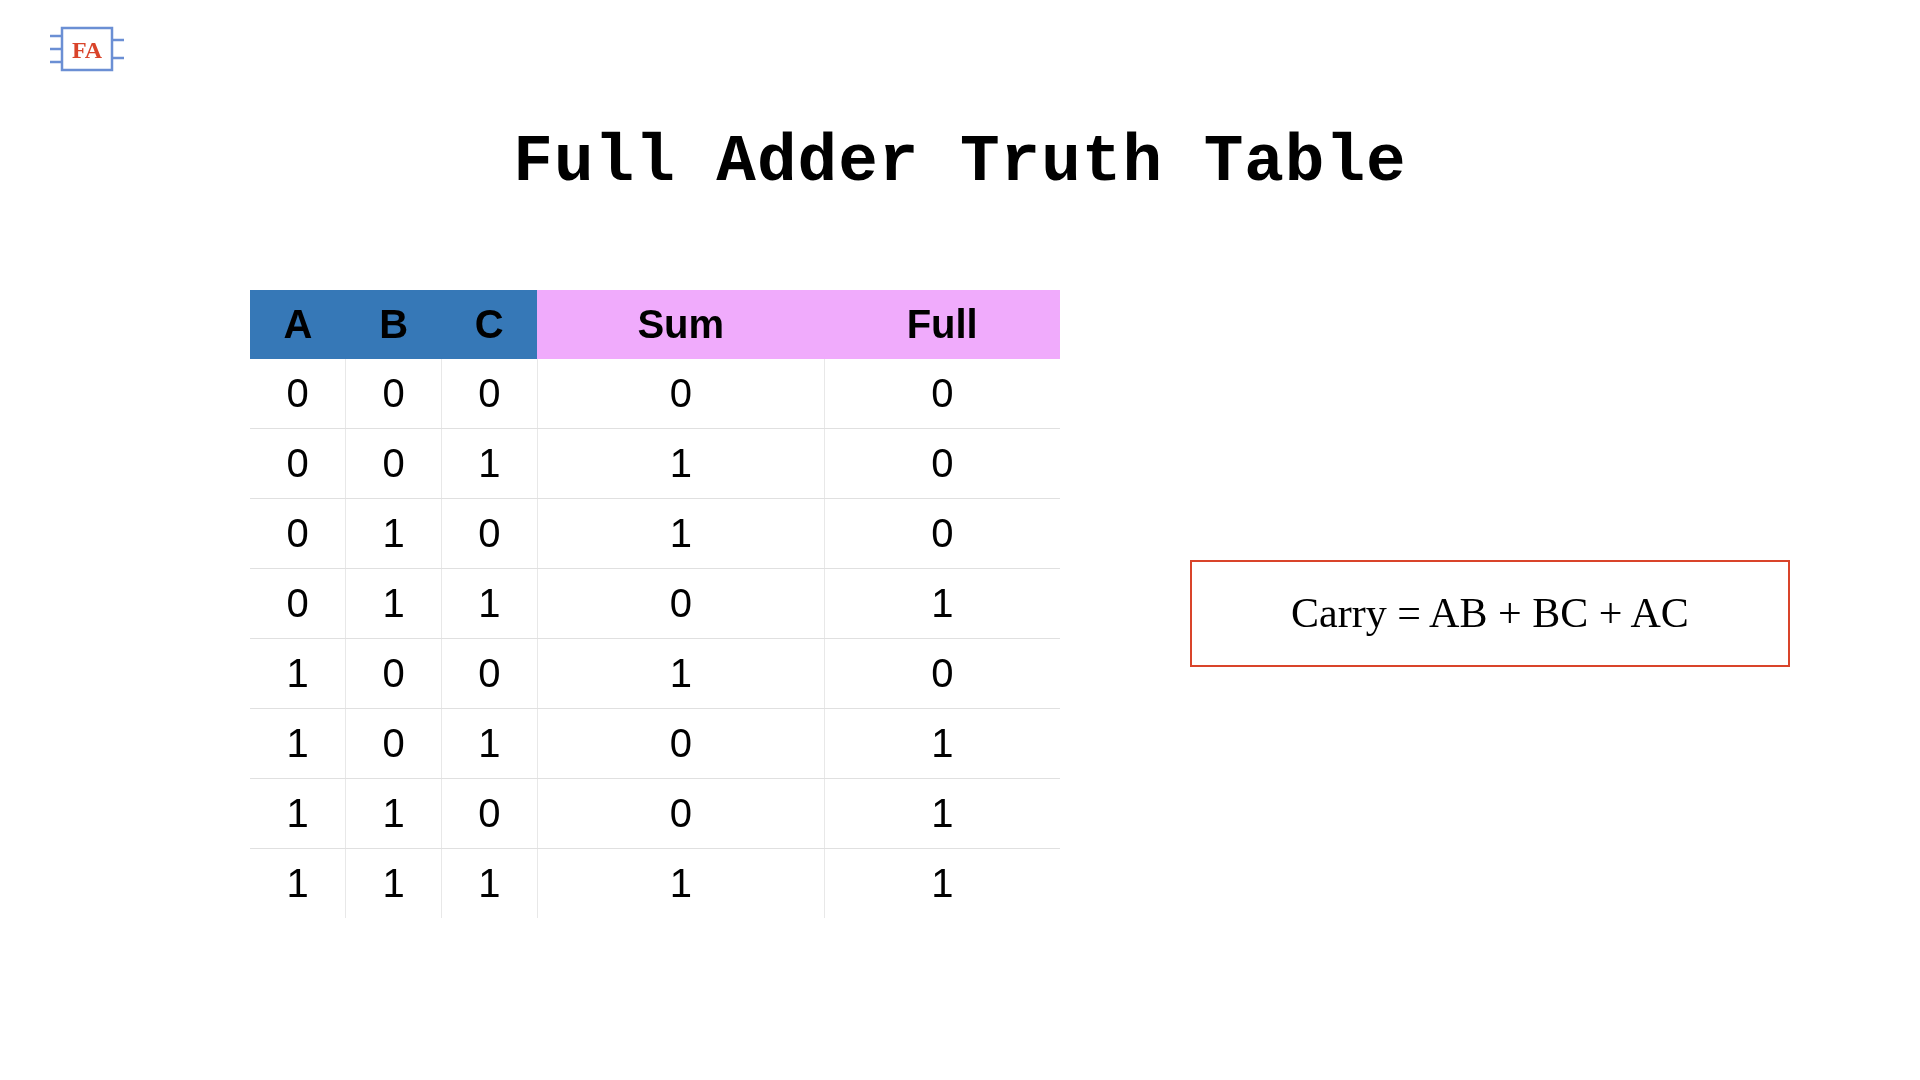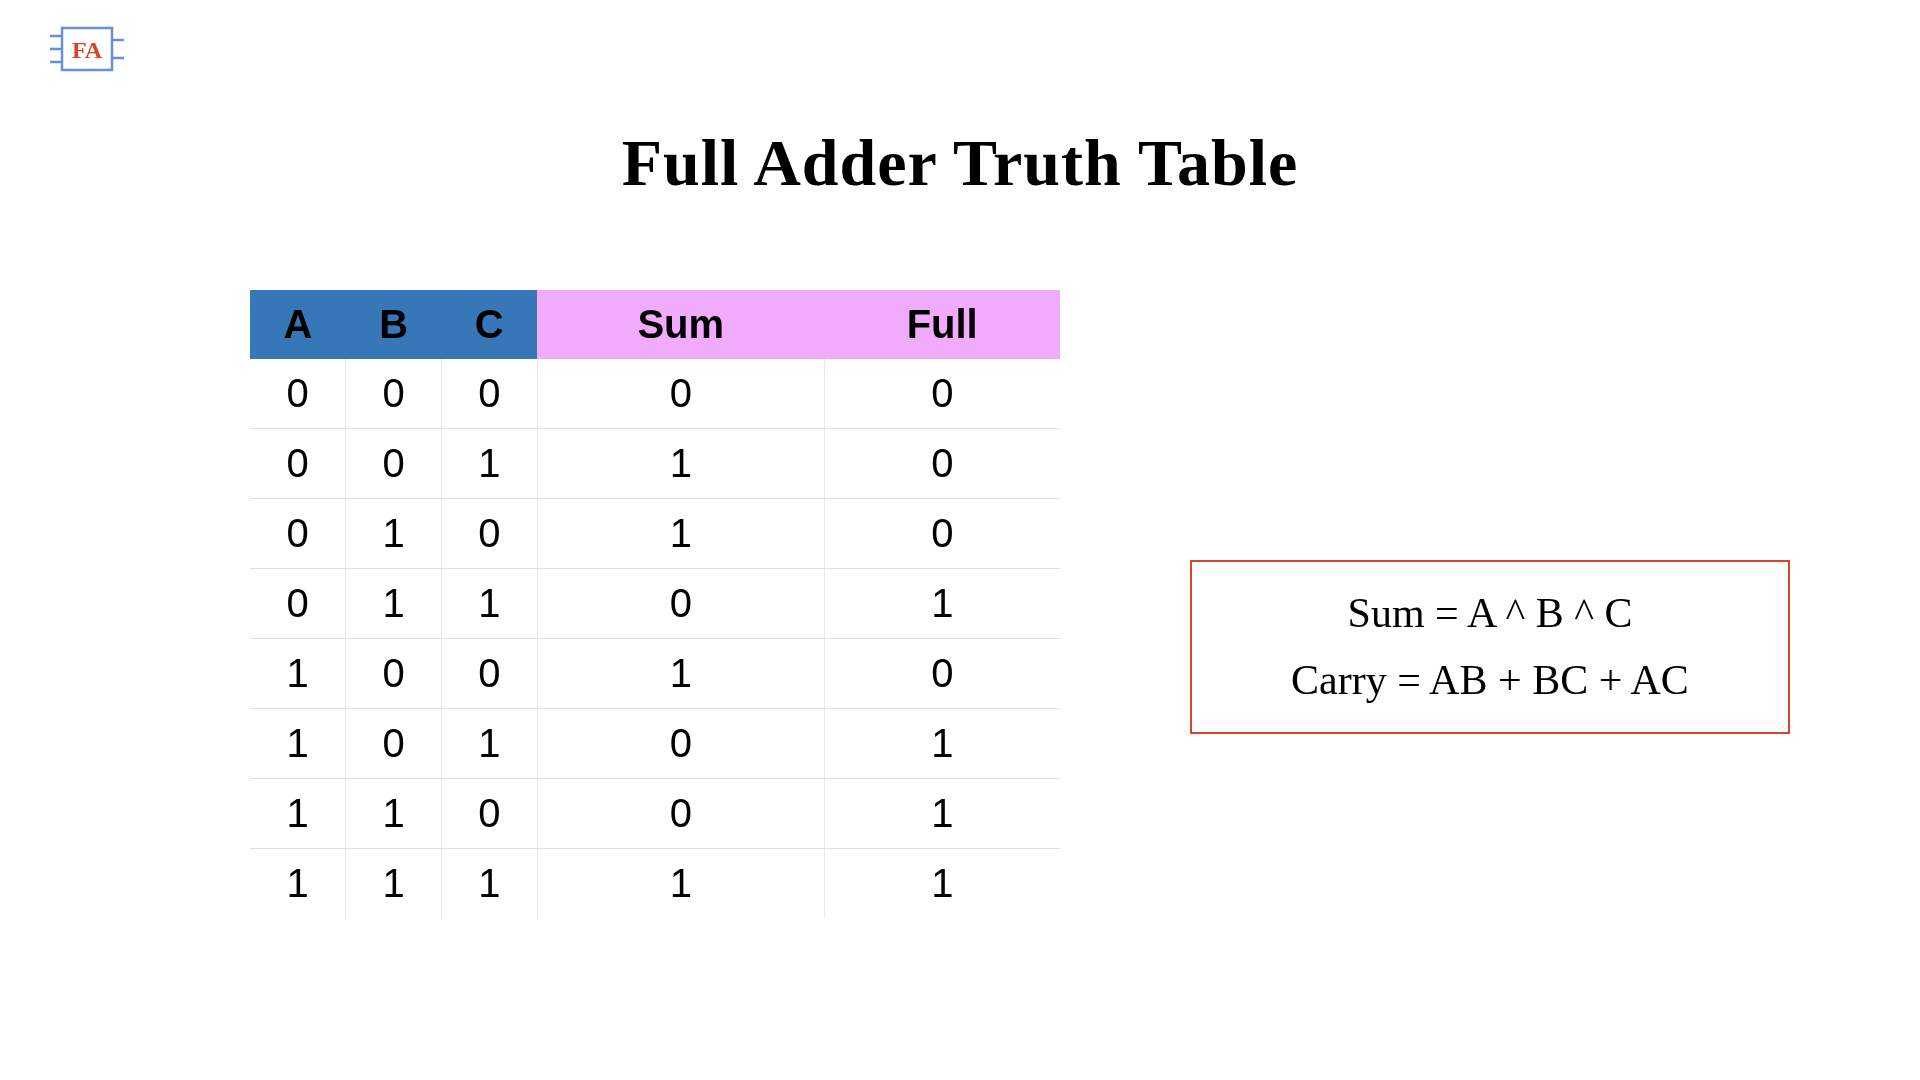--- a/index.html
+++ b/index.html
@@ -29,20 +29,21 @@
     .title {
       position: absolute;
       top: 125px;
       left: 0;
       width: 100%;
       text-align: center;
       font-size: 66px;
       font-weight: bold;
       color: #000;
       letter-spacing: 1px;
+      font-family: Liberation Mono, monospace;
     }
     .table-container {
       position: absolute;
       top: 290px;
       left: 250px;
       width: 810px;
     }
     table {
       border-collapse: collapse;
       width: 100%;
@@ -173,15 +174,14 @@
           <td>1</td>
           <td>1</td>
           <td>1</td>
           <td>1</td>
         </tr>
       </tbody>
   </table>
 </div>
 
 <div class="formula-box">
-  <div class="formula-line">Sum = A ^ B ^ C</div>
   <div class="formula-line">Carry = AB + BC + AC</div>
 </div>
 
 </body></html>

